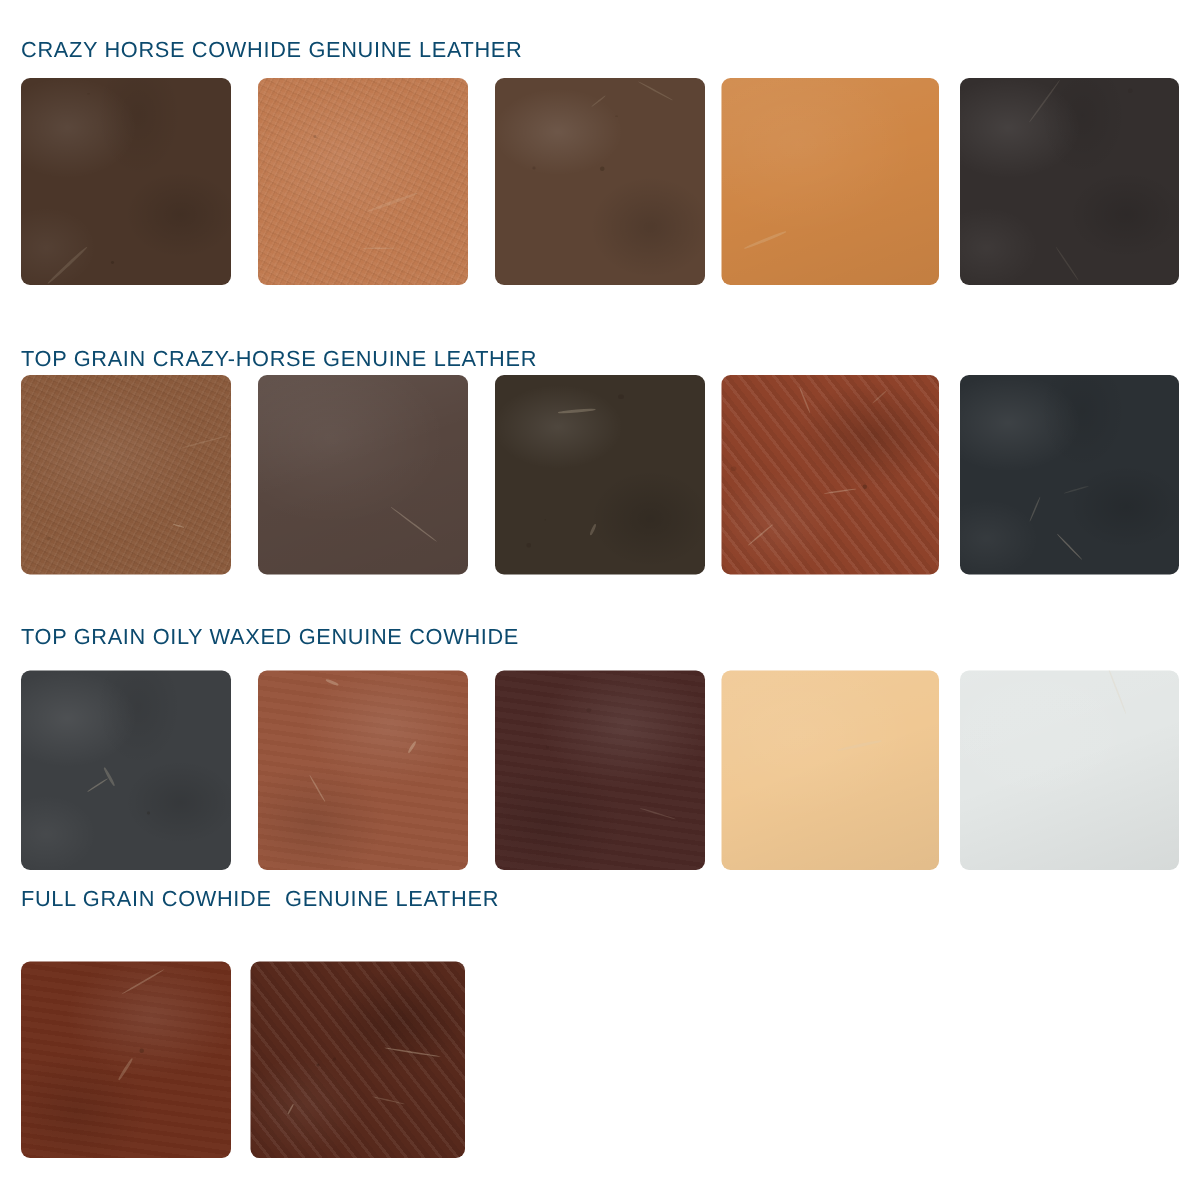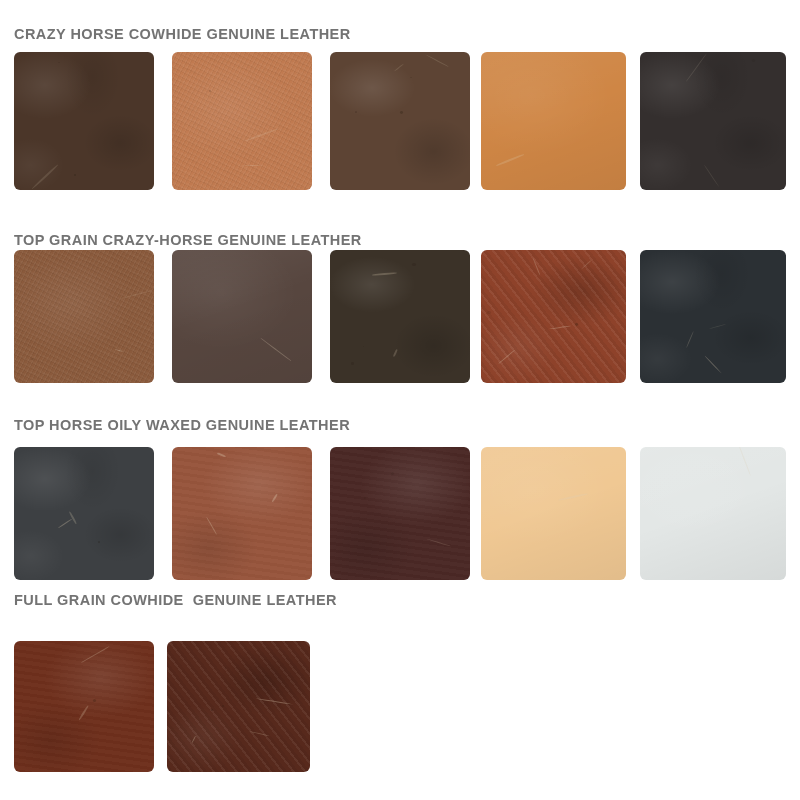--- a/index.html
+++ b/index.html
@@ -25,23 +25,23 @@
     position: absolute;
     left: 0;
     width: 800px;
   }
   .section-title {
     position: absolute;
     left: 14px;
     top: 0;
     margin: 0;
     font-size: 14.5px;
-    font-weight: 700;
+    font-weight: 400;
     letter-spacing: 0.45px;
-    color: #737373;
+    color: #0c4a6e;
     font-family: "Liberation Sans", sans-serif;
     white-space: pre;
     line-height: 16px;
   }
   .swatch-row {
     position: absolute;
     left: 0;
     width: 800px;
   }
   .swatch {
@@ -176,21 +176,21 @@
         </div>
         <div class="swatch" title="blue-black" style="left: 640px; width: 146px; height: 133px; background-color: rgb(43, 48, 52);">
           <div class="grain grain-mottle"></div>
           <i class="scr" style="left: 40.5794px; top: 89.4645px; width: 17.8676px; height: 0.982359px; opacity: 0.37; transform: rotate(-67deg);"></i>
           <i class="scr" style="left: 61.0049px; top: 113.791px; width: 24.0491px; height: 1.0162px; opacity: 0.54; transform: rotate(46deg);"></i>
           <i class="scr" style="left: 68.7506px; top: 75.9434px; width: 16.6812px; height: 0.824696px; opacity: 0.2; transform: rotate(-16deg);"></i>
         </div>
       </div>
     </div>
     <div class="section" style="top: 0px;">
-      <h2 class="section-title" style="top: 417px;">TOP HORSE OILY WAXED GENUINE LEATHER</h2>
+      <h2 class="section-title" style="top: 417px;">TOP GRAIN OILY WAXED GENUINE COWHIDE</h2>
       <div class="swatch-row" style="top: 447px; height: 133px;">
         <div class="swatch" title="charcoal-grey" style="left: 14px; width: 140px; height: 133px; background-color: rgb(61, 64, 67);">
           <div class="grain grain-mottle"></div>
           <i class="scr" style="left: 43.3732px; top: 75.7396px; width: 15.9685px; height: 0.844579px; opacity: 0.55; transform: rotate(-33deg);"></i>
           <i class="scr" style="left: 52.099px; top: 70.1929px; width: 14.1654px; height: 1.58456px; opacity: 0.42; transform: rotate(61deg);"></i>
           <i class="spk" style="left: 83.8466px; top: 94.4082px; width: 1.7001px; height: 1.7001px; opacity: 0.43;"></i>
         </div>
         <div class="swatch" title="terracotta-brown" style="left: 172px; width: 140px; height: 133px; background-color: rgb(151, 85, 60);">
           <div class="grain grain-waxy"></div>
           <i class="scr" style="left: 28.8274px; top: 78.294px; width: 20.6675px; height: 1.46662px; opacity: 0.55; transform: rotate(60deg);"></i>

